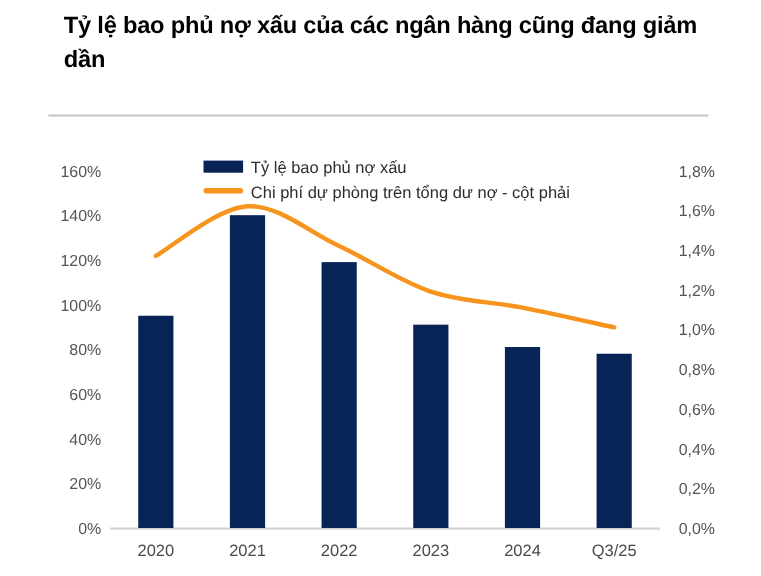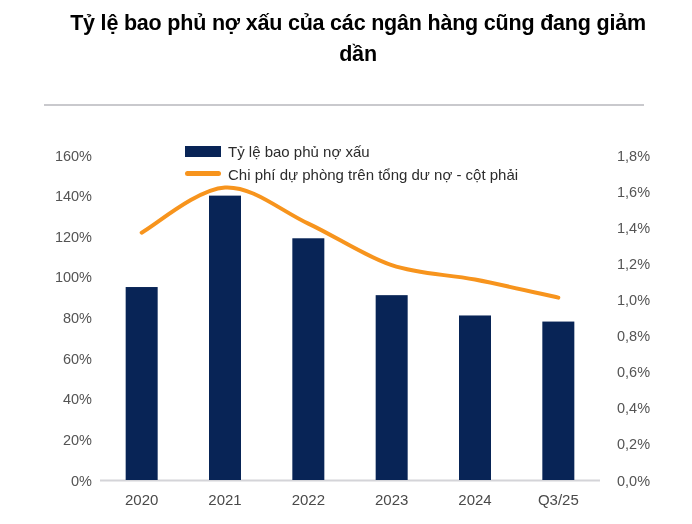--- a/index.html
+++ b/index.html
@@ -13,21 +13,20 @@
     font-family: "Liberation Sans", sans-serif;
     color: #231f20;
     overflow: hidden;
     position: relative;
   }
   #page {
     position: absolute;
     left: 0; top: 0;
     width: 692px;
     height: 524px;
-    text-align: center;
   }
   .title {
     position: absolute;
     left: 58px;
     top: 8px;
     width: 600px;
     font-size: 21.5px;
     font-weight: bold;
     line-height: 31px;
     letter-spacing: -0.2px;

